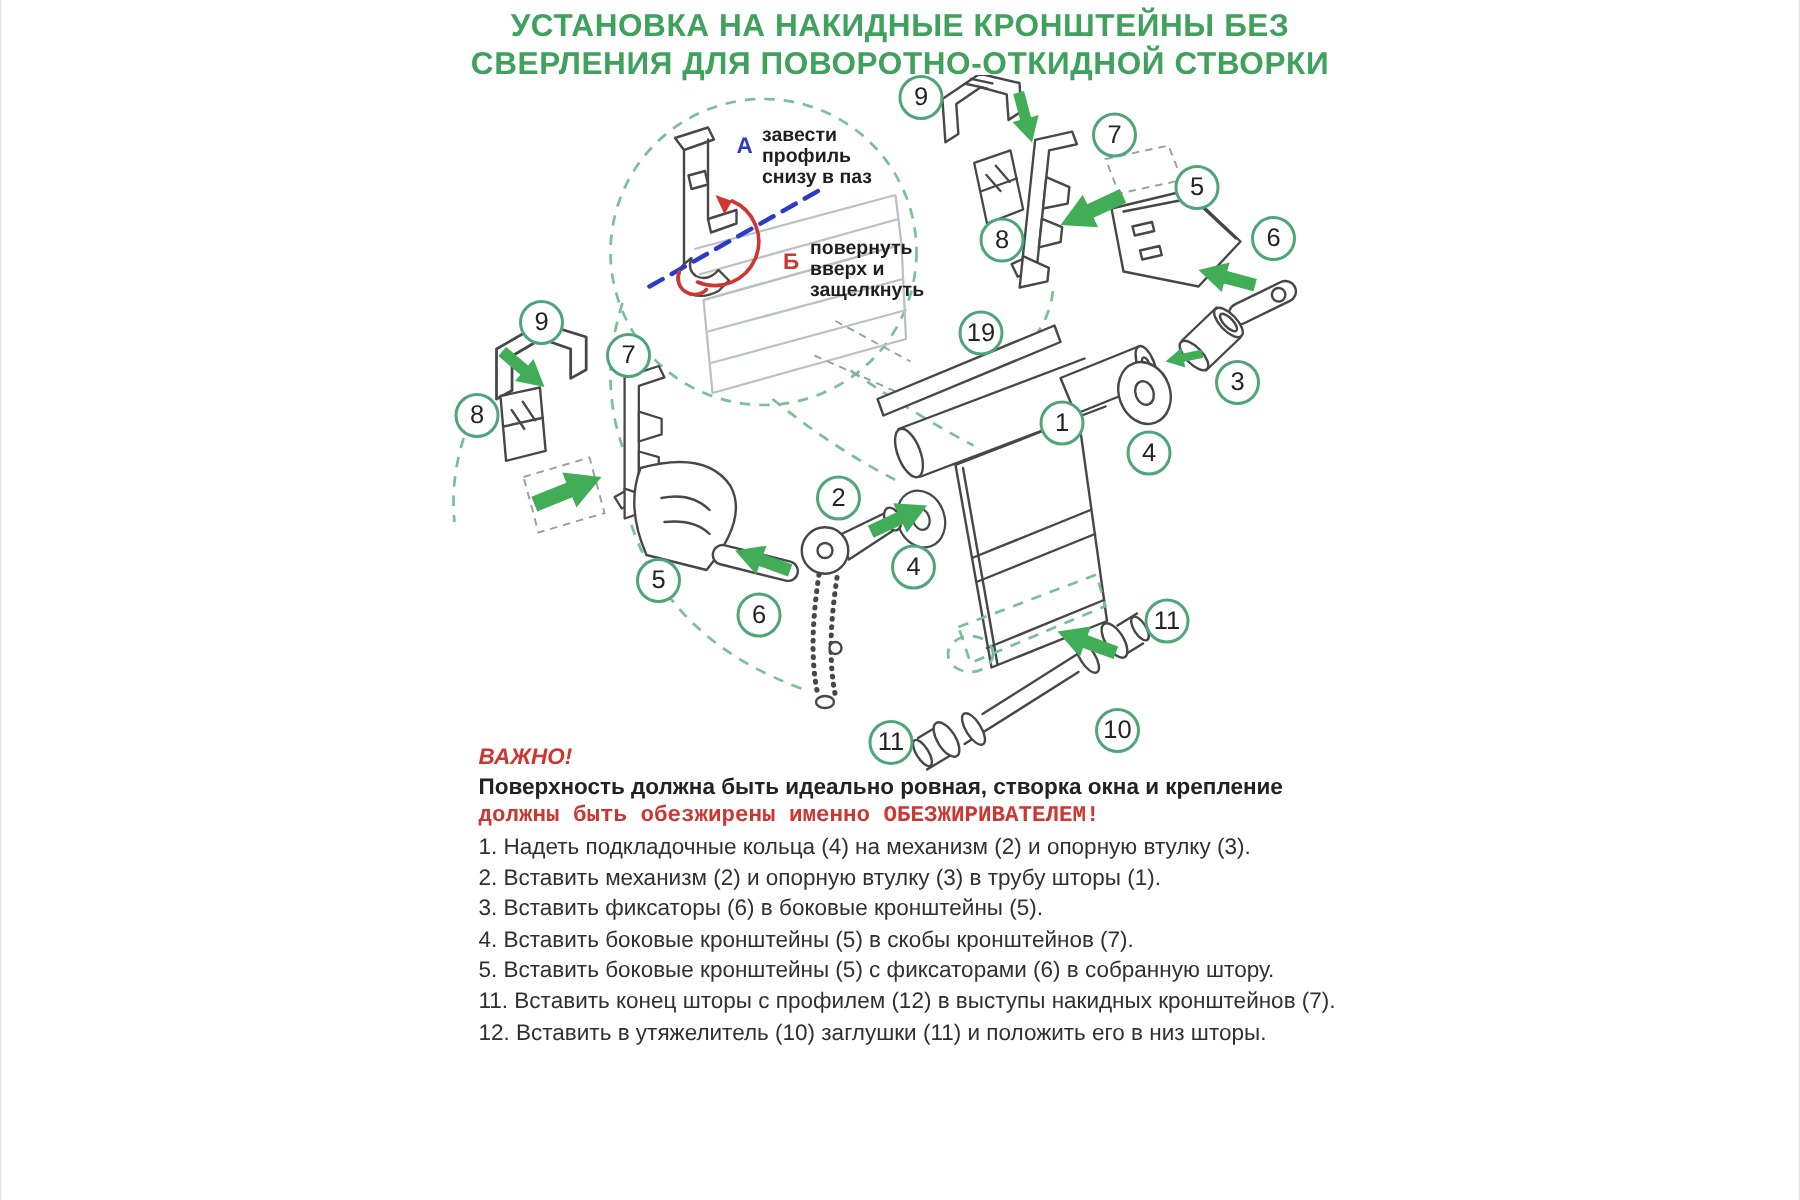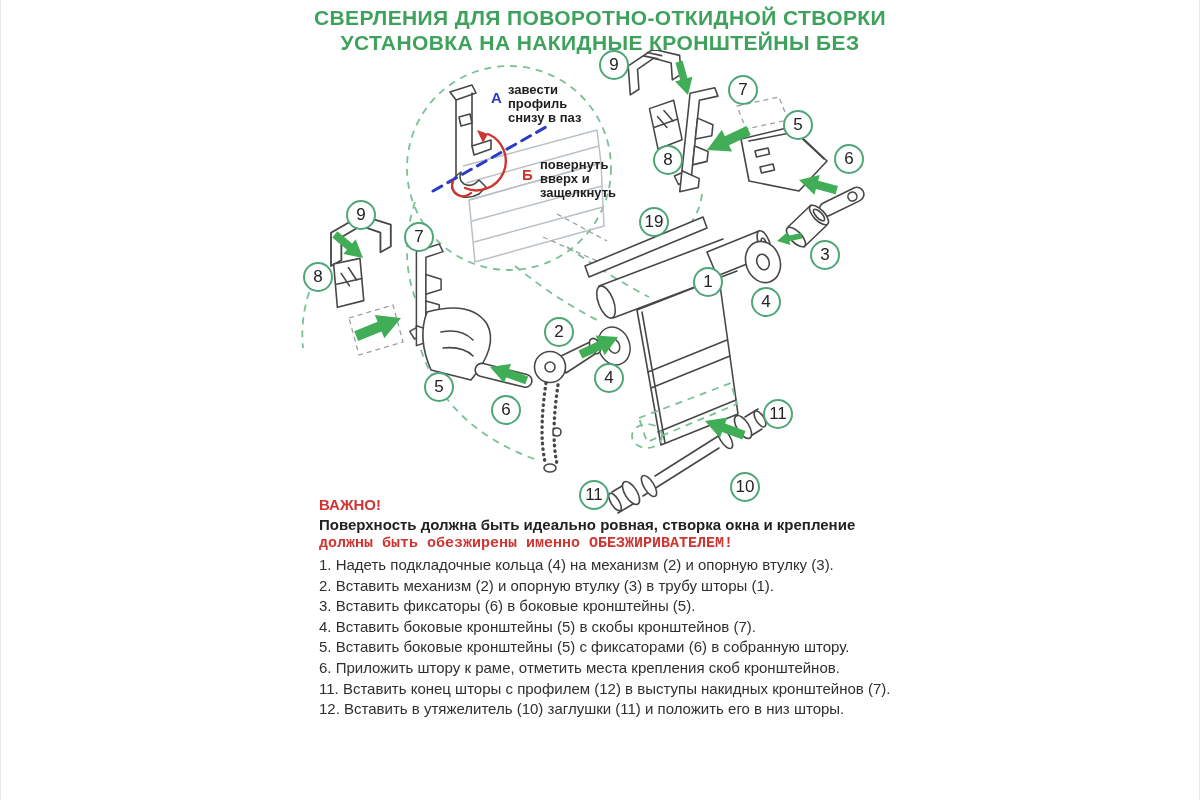--- a/index.html
+++ b/index.html
@@ -32,32 +32,32 @@
            display:flex;align-items:center;justify-content:center;box-sizing:border-box;}
 
   
   .anno{position:absolute;font-weight:700;font-size:13px;line-height:14px;color:#1e1e1e;white-space:pre-line;}
   .anno-letter{position:absolute;font-weight:700;font-size:15px;}
   .letter-a{color:var(--blue,#2b3bc8);}
   .letter-b{color:var(--red,#cf3531);}
 
   
   .notes{position:absolute;left:318px;top:495px;font-size:15px;font-weight:700;line-height:19.5px;color:#222;}
-  .notes .imp{color:var(--red,#cf3531);}
+  .notes .imp{color:var(--red,#cf3531);font-style:italic;}
   .notes .n2{color:var(--red,#cf3531);font-family:Liberation Mono, monospace;}
   .steps{position:absolute;left:318px;top:555px;font-size:15px;font-weight:500;line-height:20.6px;color:#303030;}
 </style>
 </head>
 <body>
 
 <div class="page">
 
   <div class="title">
+    <div>УСТАНОВКА НА НАКИДНЫЕ КРОНШТЕЙНЫ БЕЗ</div>
     <div>СВЕРЛЕНИЯ ДЛЯ ПОВОРОТНО-ОТКИДНОЙ СТВОРКИ</div>
-    <div>УСТАНОВКА НА НАКИДНЫЕ КРОНШТЕЙНЫ БЕЗ</div>
   </div>
 
   <div class="diagram">
     <svg width="1200" height="470" viewBox="0 50 1200 470">
       <defs>
         <path id="arrow" d="M0,0 L-22,-12 L-22,-5 L-46,-5 L-46,5 L-22,5 L-22,12 Z"></path>
         <g id="bracket7">
           <path class="lnf" d="M12,8 L36,0 L40,8 L22,14 L22,94 L10,100 L5,92 L12,88 Z"></path>
           <path class="lnf" d="M22,32 L38,37 L38,48 L22,53 Z"></path>
           <path class="lnf" d="M22,60 L36,64 L36,74 L22,79 Z"></path>
@@ -244,17 +244,16 @@
     <div class="n1">Поверхность должна быть идеально ровная, створка окна и крепление</div>
     <div class="n2">должны быть обезжирены именно ОБЕЗЖИРИВАТЕЛЕМ!</div>
   </div>
 
   <div id="steps" class="steps">
       <div>1. Надеть подкладочные кольца (4) на механизм (2) и опорную втулку (3).</div>
       <div>2. Вставить механизм (2) и опорную втулку (3) в трубу шторы (1).</div>
       <div>3. Вставить фиксаторы (6) в боковые кронштейны (5).</div>
       <div>4. Вставить боковые кронштейны (5) в скобы кронштейнов (7).</div>
       <div>5. Вставить боковые кронштейны (5) с фиксаторами (6) в собранную штору.</div>
-      <div>6. Приложить штору к раме, отметить места крепления скоб кронштейнов.</div>
       <div>11. Вставить конец шторы с профилем (12) в выступы накидных кронштейнов (7).</div>
       <div>12. Вставить в утяжелитель (10) заглушки (11) и положить его в низ шторы.</div>
     </div>
 </div>
 
 </body></html>

